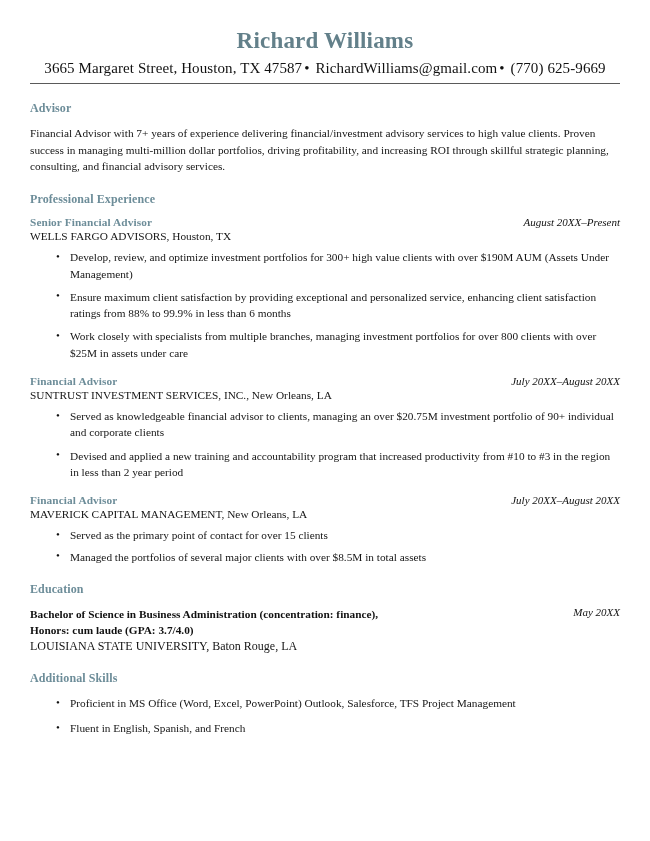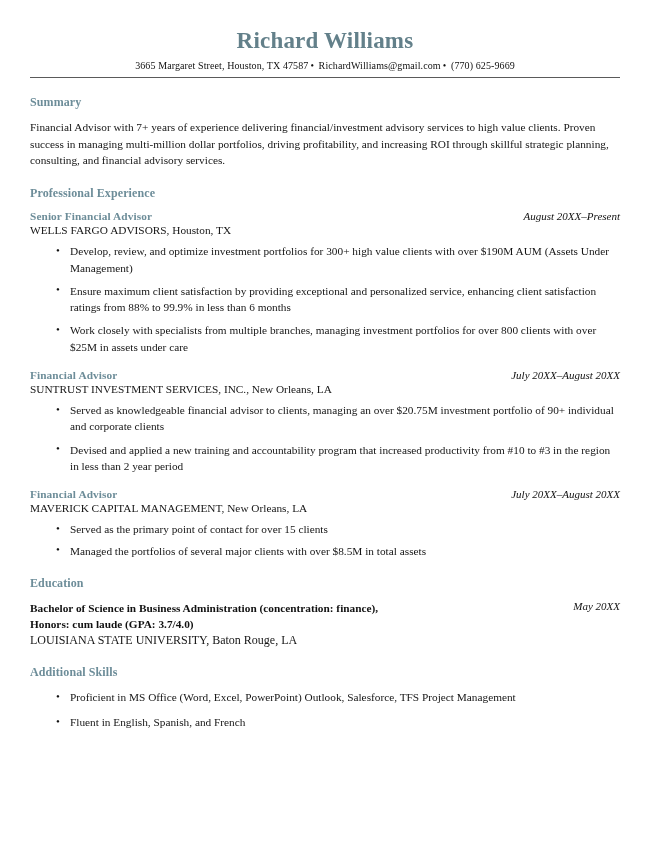--- a/index.html
+++ b/index.html
@@ -32,21 +32,21 @@
   .name {
     font-size: 23px;
     font-weight: bold;
     color: #63808a;
     letter-spacing: 0.2px;
     line-height: 1.1;
     margin: 0;
   }
   .contact {
     margin-top: 7px;
-    font-size: 10px;
+    font-size: 15px;
     color: #111111;
     letter-spacing: 0.1px;
   }
   .contact .sep {
     padding: 0 2px;
   }
   .header-rule {
     margin-top: 6px;
     border: 0;
     border-top: 1.6px solid #5a5a5a;
@@ -179,21 +179,21 @@
     <h1 class="name">Richard Williams</h1>
     <div class="contact">
       <span>3665 Margaret Street, Houston, TX 47587</span><span class="sep">•</span>
       <span>RichardWilliams@gmail.com</span><span class="sep">•</span>
       <span>(770) 625-9669</span>
     </div>
     <hr class="header-rule">
   </div>
 
   <div class="section">
-    <div class="section-title">Summary</div>
+    <div class="section-title">Advisor</div>
     <p class="summary-text">Financial Advisor with 7+ years of experience delivering financial/investment advisory services to high value clients. Proven success in managing multi-million dollar portfolios, driving profitability, and increasing ROI through skillful strategic planning, consulting, and financial advisory services.</p>
   </div>
 
   <div class="section">
     <div class="section-title">Professional Experience</div>
 
     <div class="entry">
       <div class="entry-head">
         <span class="entry-title">Senior Financial Advisor</span>
         <span class="entry-date">August 20XX–Present</span>

